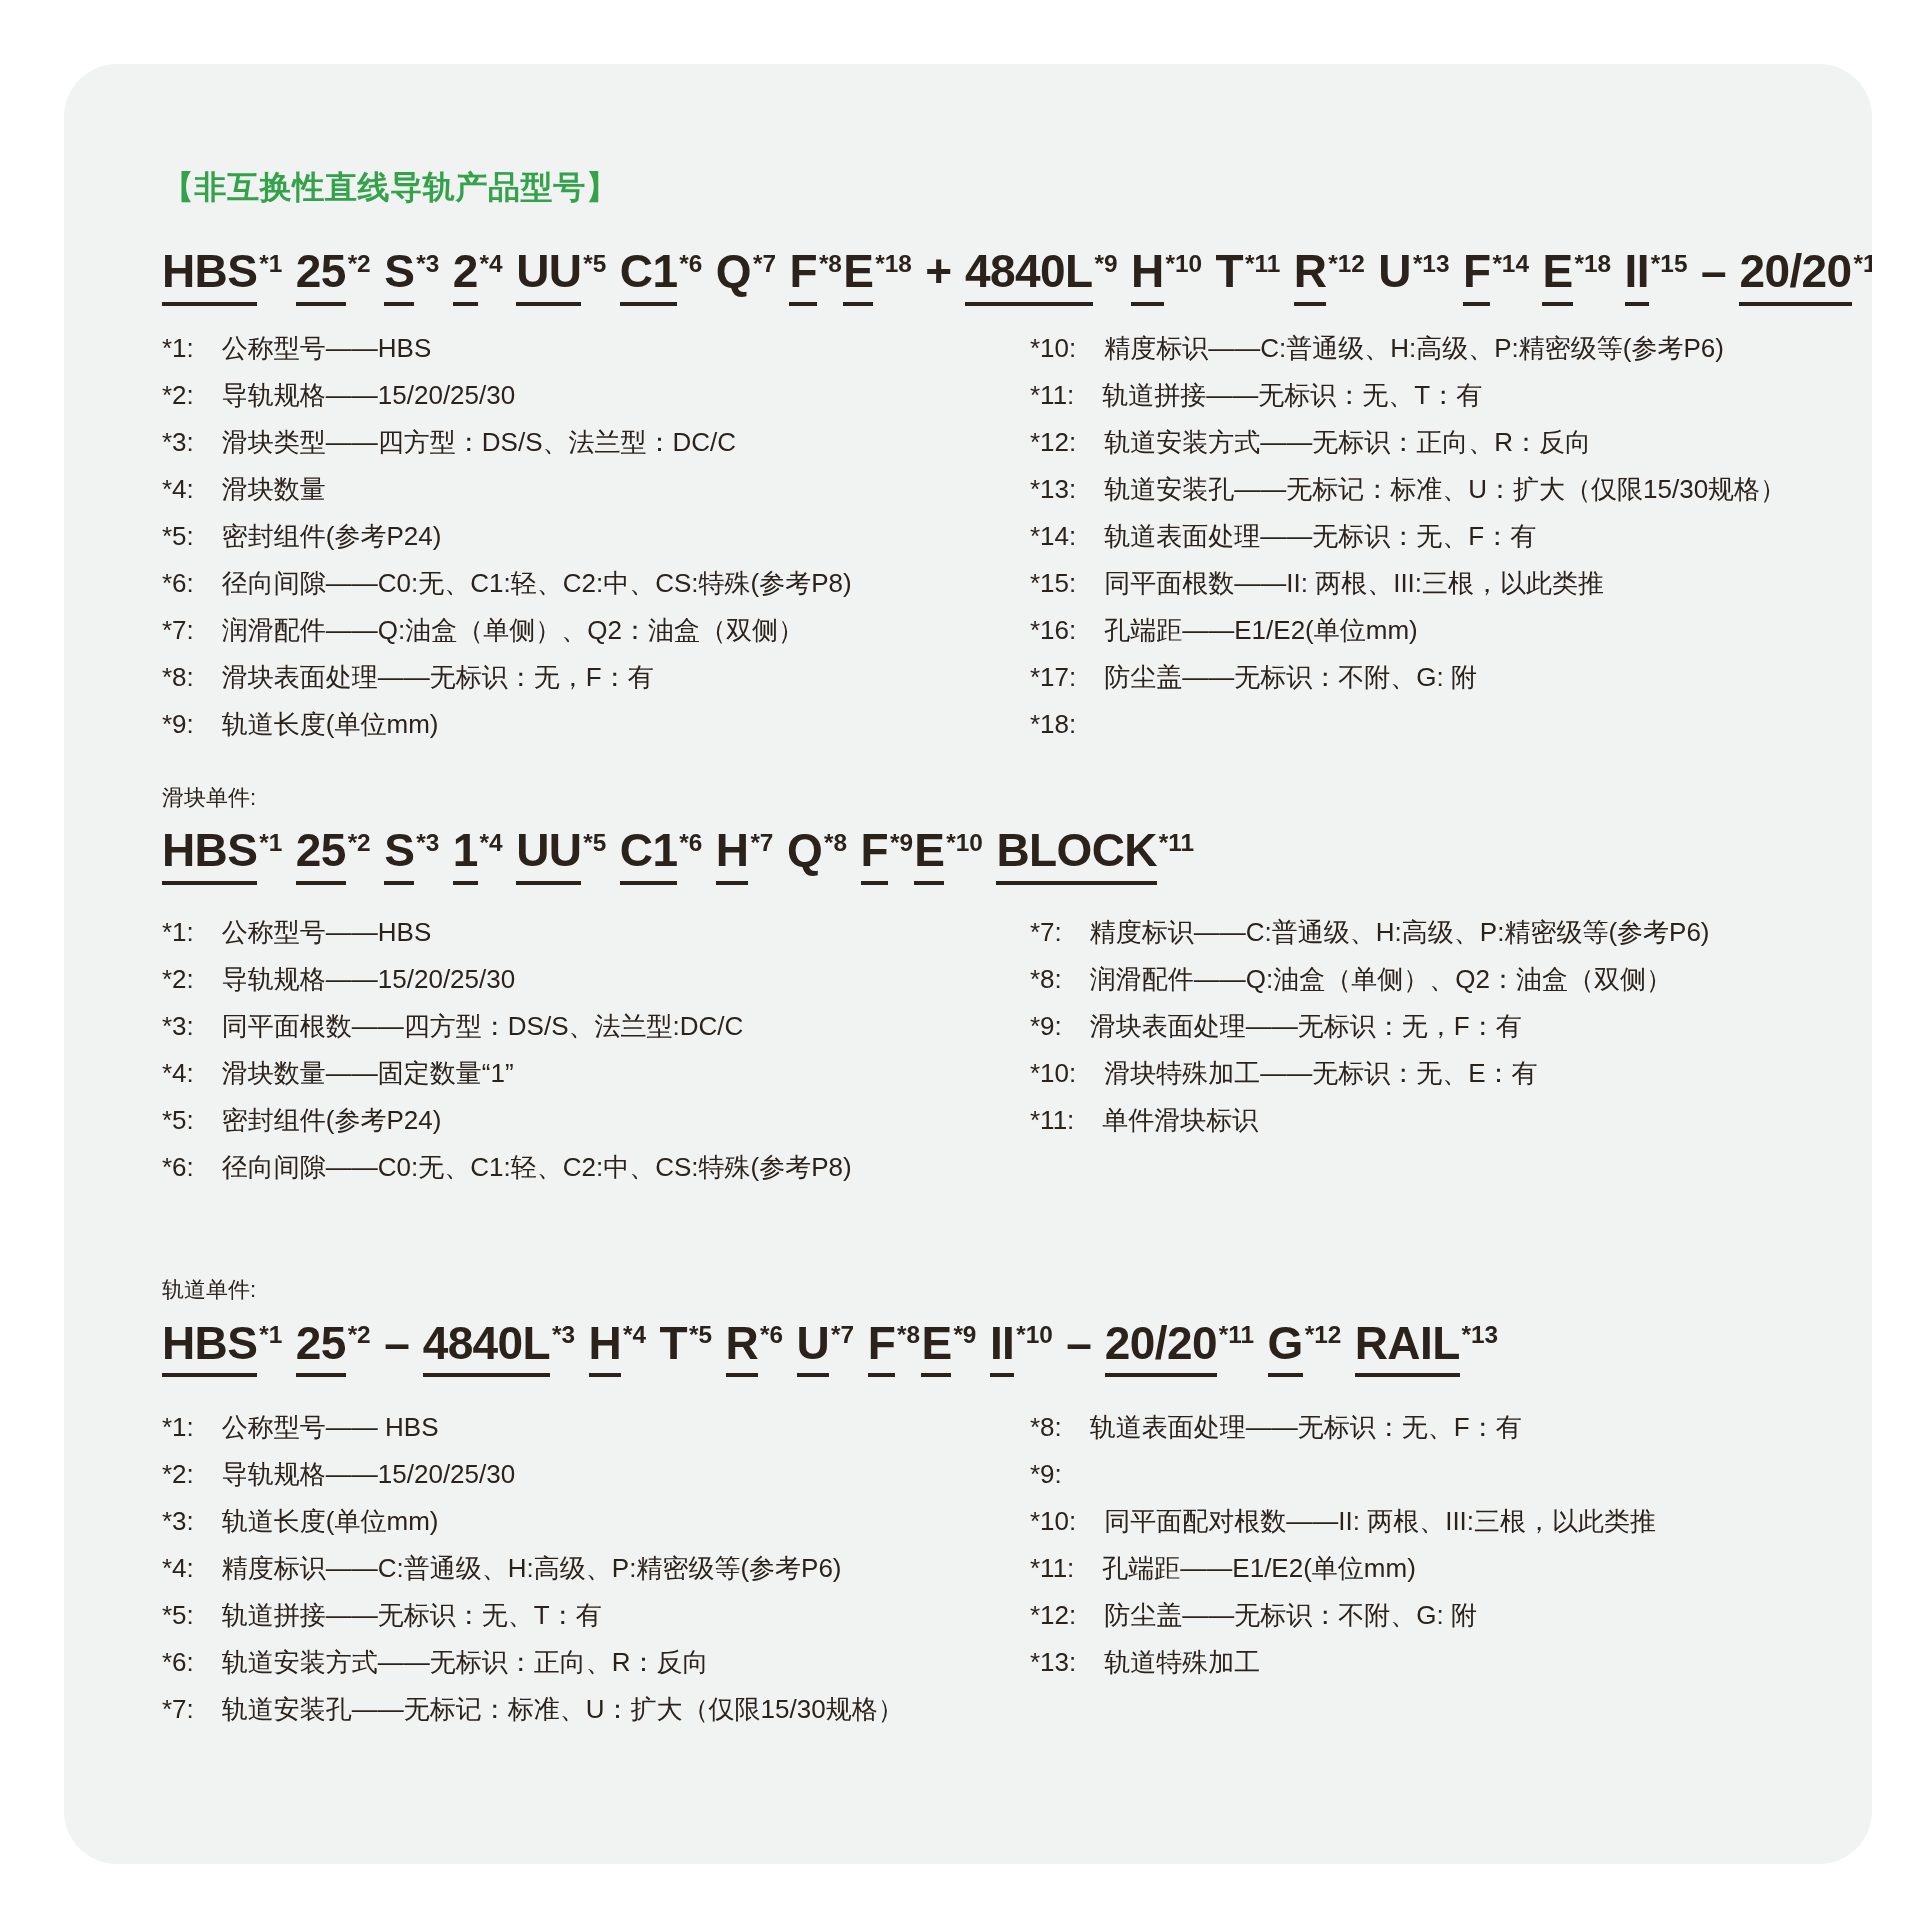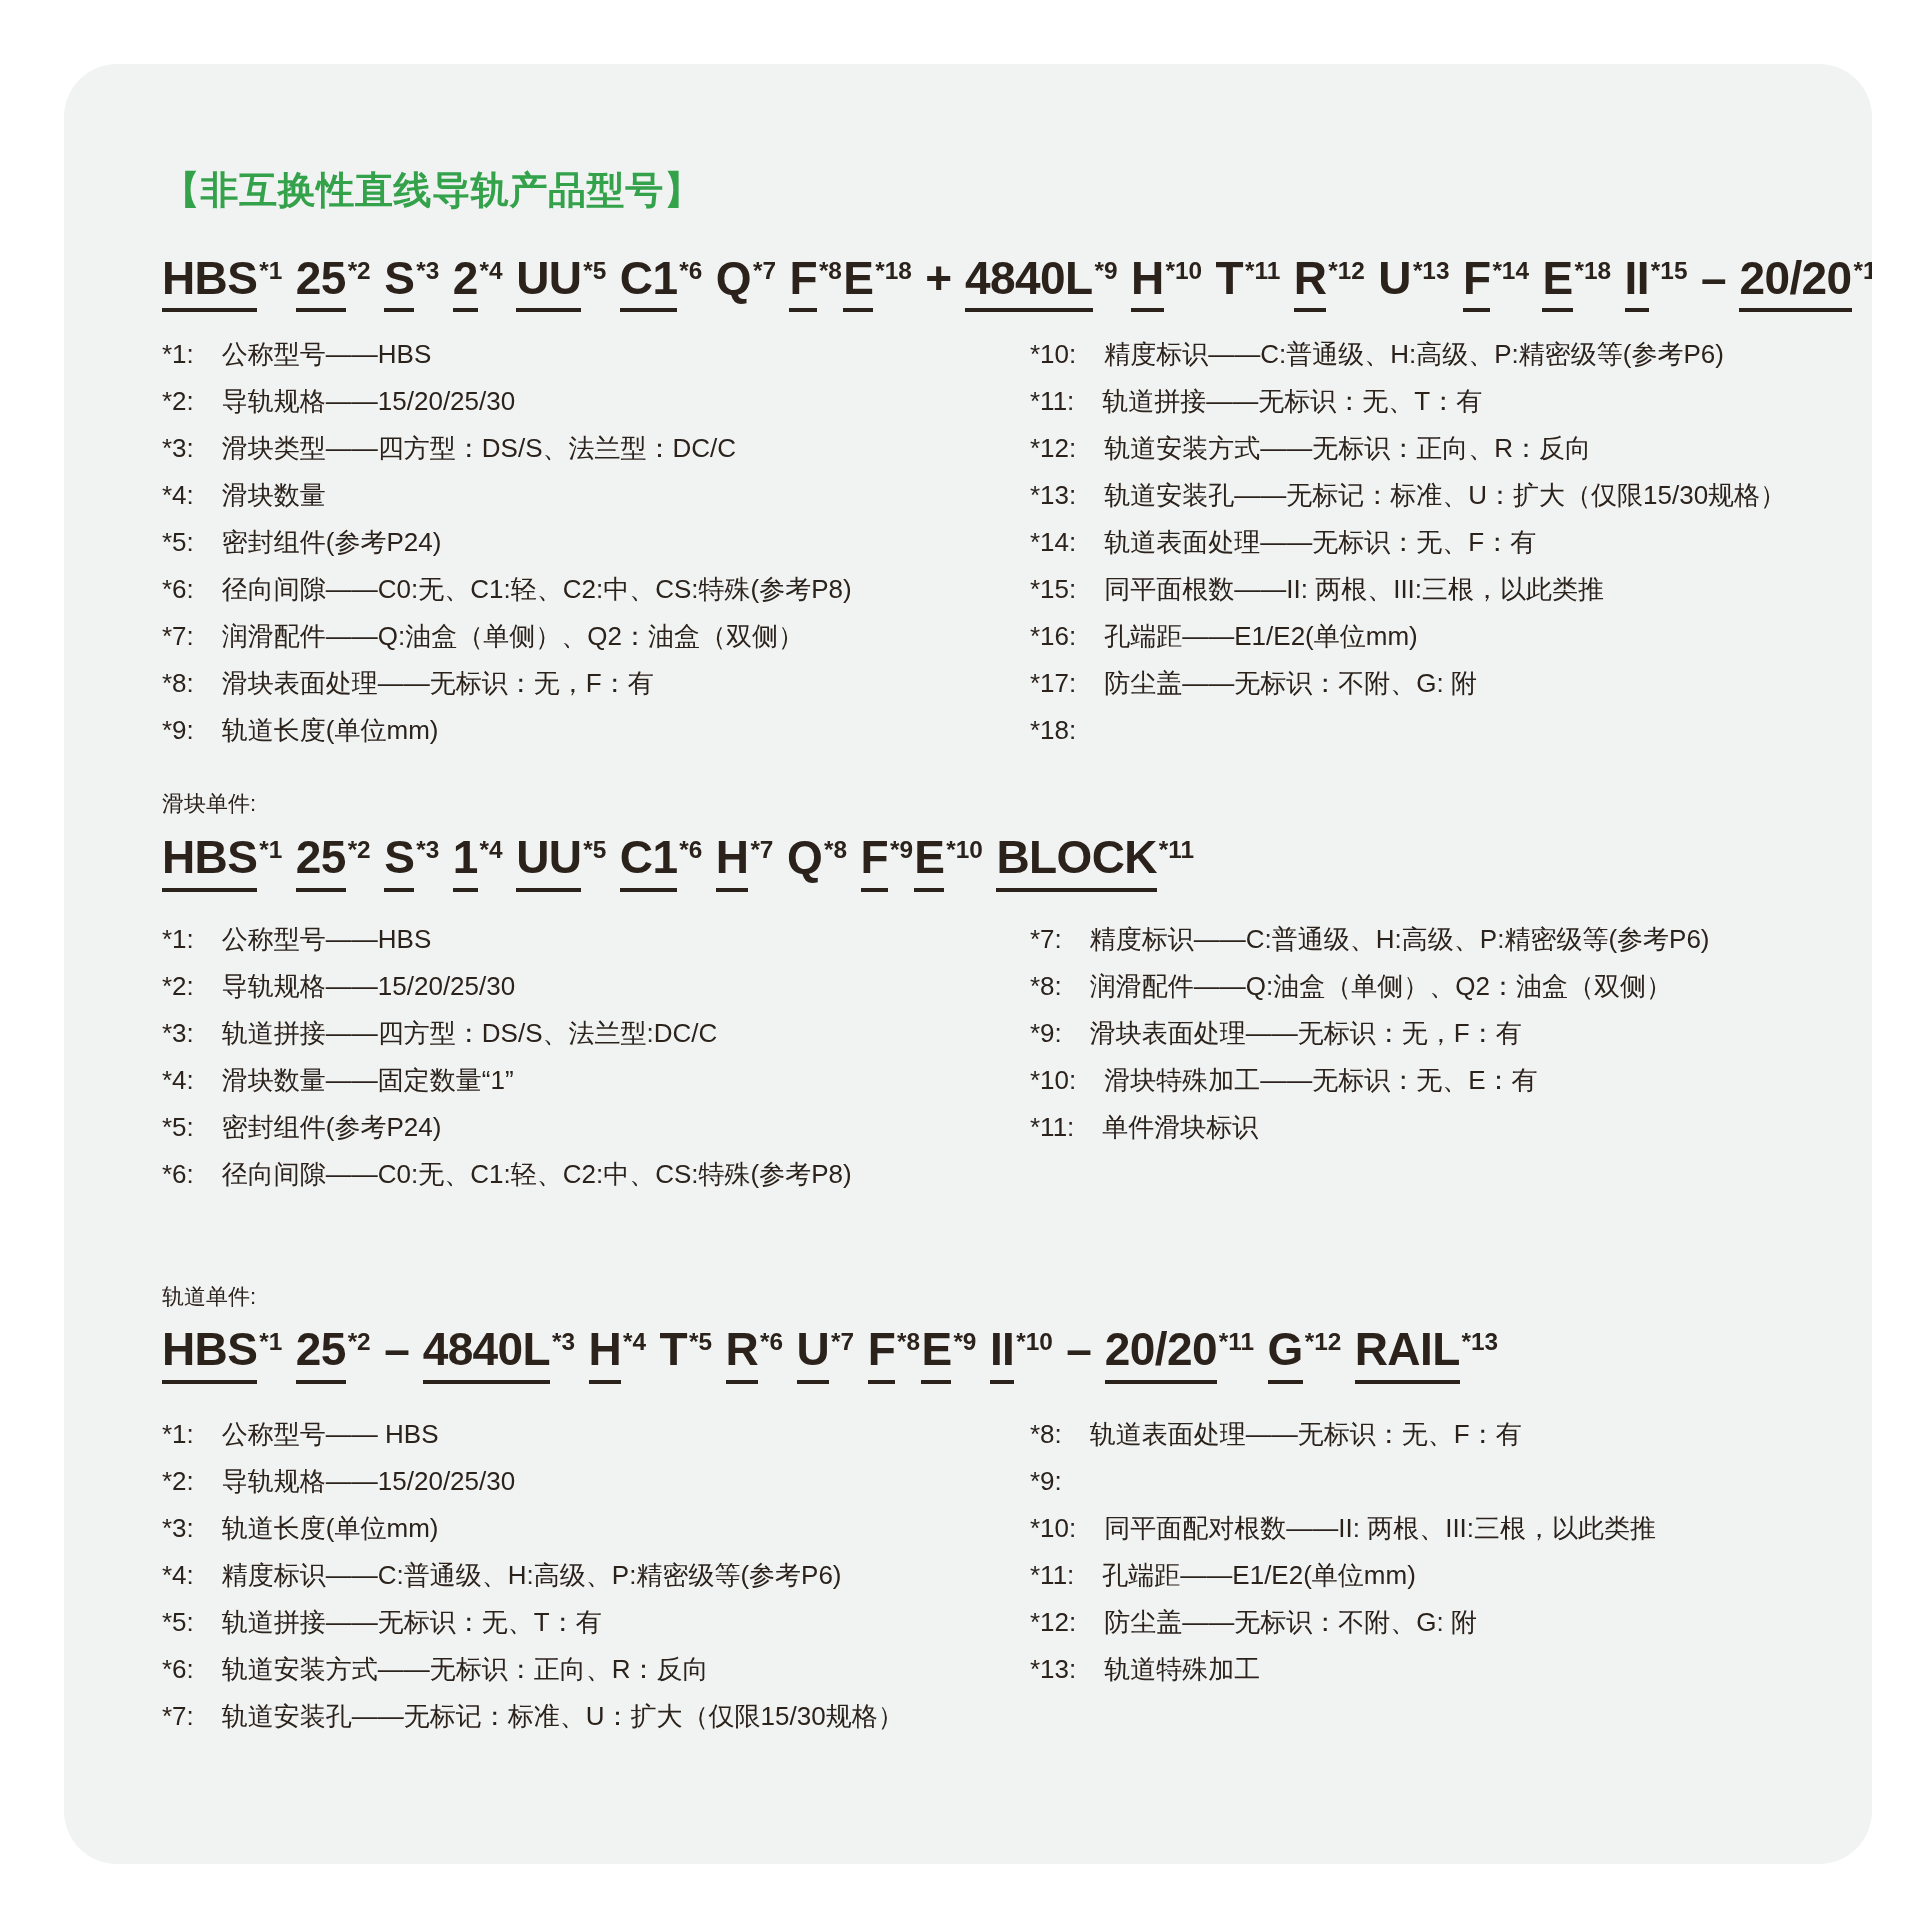--- a/index.html
+++ b/index.html
@@ -10,21 +10,21 @@
     color:#2b221c;
   }
   .card{
     position:absolute;left:64px;top:64px;
     width:1808px;height:1800px;box-sizing:border-box;
     background:#f1f3f2;border-radius:53px;
     padding:105px 98px 0 98px;
     overflow:hidden;
   }
   .sec-heading{
-    font-size:38px;font-weight:700;line-height:1.15;
+    font-size:32px;font-weight:700;line-height:1.15;
     color:#33a24b;letter-spacing:0.6px;
   }
   .sec-heading.second{margin-top:128px;}
   .formula{
     margin-top:40px;
     font-size:46px;font-weight:600;line-height:1.1;
     white-space:nowrap;letter-spacing:-0.6px;
   }
   .formula.tight-top{margin-top:14px;}
   .tok{display:inline-block;margin-right:13.5px;}
@@ -149,21 +149,21 @@
         <div class="note">
           <span class="lbl">*1:</span>
           <span class="txt">公称型号——HBS</span>
         </div>
         <div class="note">
           <span class="lbl">*2:</span>
           <span class="txt">导轨规格——15/20/25/30</span>
         </div>
         <div class="note">
           <span class="lbl">*3:</span>
-          <span class="txt">轨道拼接——四方型：DS/S、法兰型:DC/C</span>
+          <span class="txt">同平面根数——四方型：DS/S、法兰型:DC/C</span>
         </div>
         <div class="note">
           <span class="lbl">*4:</span>
           <span class="txt">滑块数量——固定数量“1”</span>
         </div>
         <div class="note">
           <span class="lbl">*5:</span>
           <span class="txt">密封组件(参考P24)</span>
         </div>
         <div class="note">

